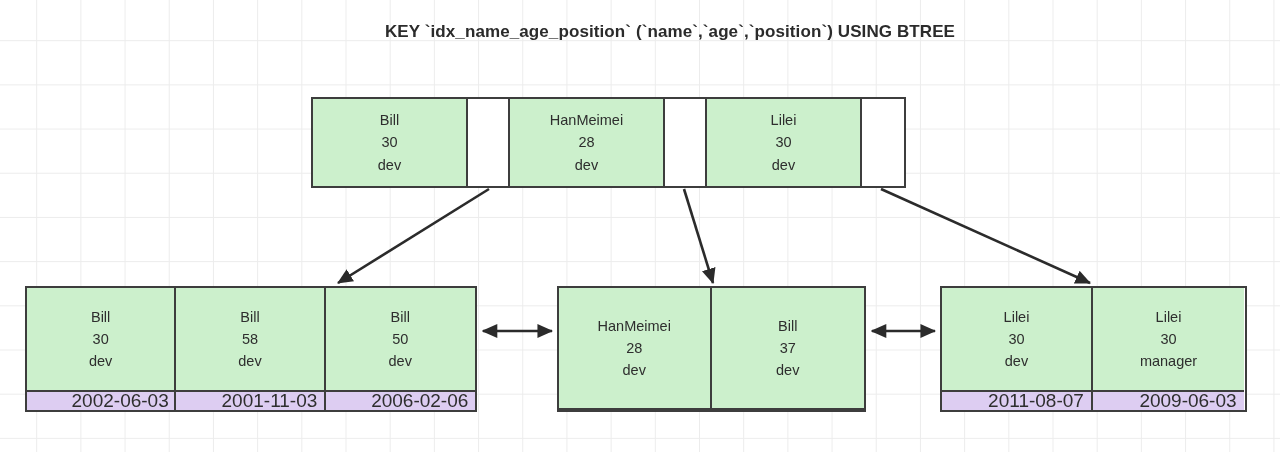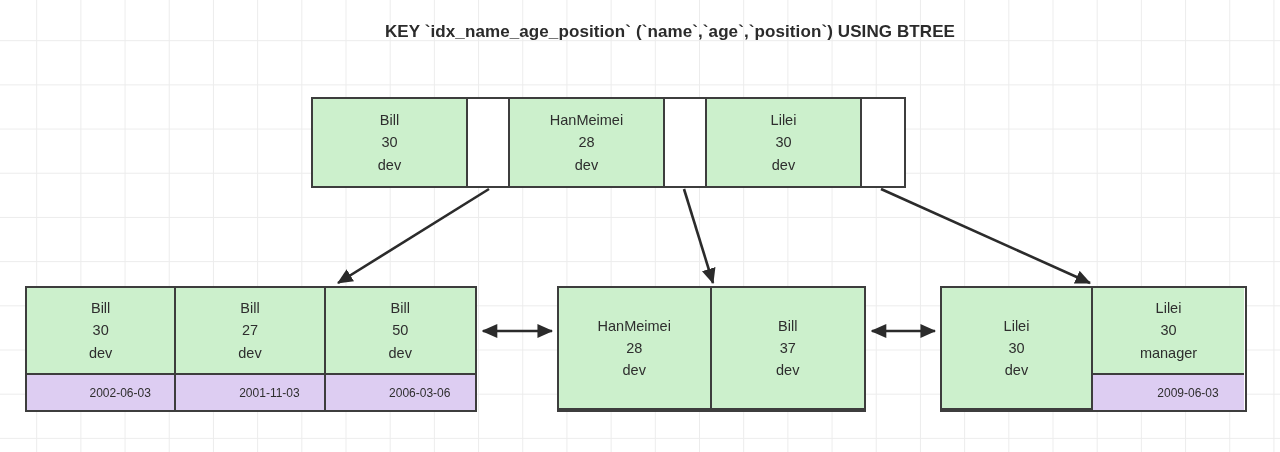--- a/index.html
+++ b/index.html
@@ -109,26 +109,26 @@
     flex-direction: column;
     align-items: center;
     justify-content: center;
     font-size: 14.5px;
     color: #2e2e2e;
     line-height: 1.52;
     border-bottom: 2.5px solid #3d3d3d;
   }
   .leaf-data {
     box-sizing: border-box;
-    height: 35px;
+    height: 18px;
     background: #ddcdf2;
     display: flex;
     align-items: center;
     justify-content: center;
-    font-size: 12px;
+    font-size: 19px;
     color: #2e2e2e;
     padding-left: 39px;
   }
 
   #leaf-1 { left: 25px;  width: 452px; }
   #leaf-2 { left: 557px; width: 309px; }
   #leaf-3 { left: 940px; width: 307px; }
 
   #leaf-1 .leaf-col { width: 149.3px; }
   #leaf-2 .leaf-col { width: 153px; }
@@ -209,32 +209,32 @@
       <div class="leaf-key">
         <span>Bill</span>
         <span>30</span>
         <span>dev</span>
       </div>
       <div class="leaf-data">2002-06-03</div>
     </div>
     <div class="leaf-col">
       <div class="leaf-key">
         <span>Bill</span>
-        <span>27</span>
+        <span>58</span>
         <span>dev</span>
       </div>
       <div class="leaf-data">2001-11-03</div>
     </div>
     <div class="leaf-col">
       <div class="leaf-key">
         <span>Bill</span>
         <span>50</span>
         <span>dev</span>
       </div>
-      <div class="leaf-data">2006-03-06</div>
+      <div class="leaf-data">2006-02-06</div>
     </div>
   </div>
 
   <div id="leaf-2" class="leaf">
     <div class="leaf-col">
       <div class="leaf-key">
         <span>HanMeimei</span>
         <span>28</span>
         <span>dev</span>
       </div>
@@ -248,20 +248,21 @@
     </div>
   </div>
 
   <div id="leaf-3" class="leaf">
     <div class="leaf-col">
       <div class="leaf-key">
         <span>Lilei</span>
         <span>30</span>
         <span>dev</span>
       </div>
+      <div class="leaf-data">2011-08-07</div>
     </div>
     <div class="leaf-col">
       <div class="leaf-key">
         <span>Lilei</span>
         <span>30</span>
         <span>manager</span>
       </div>
       <div class="leaf-data">2009-06-03</div>
     </div>
   </div>

